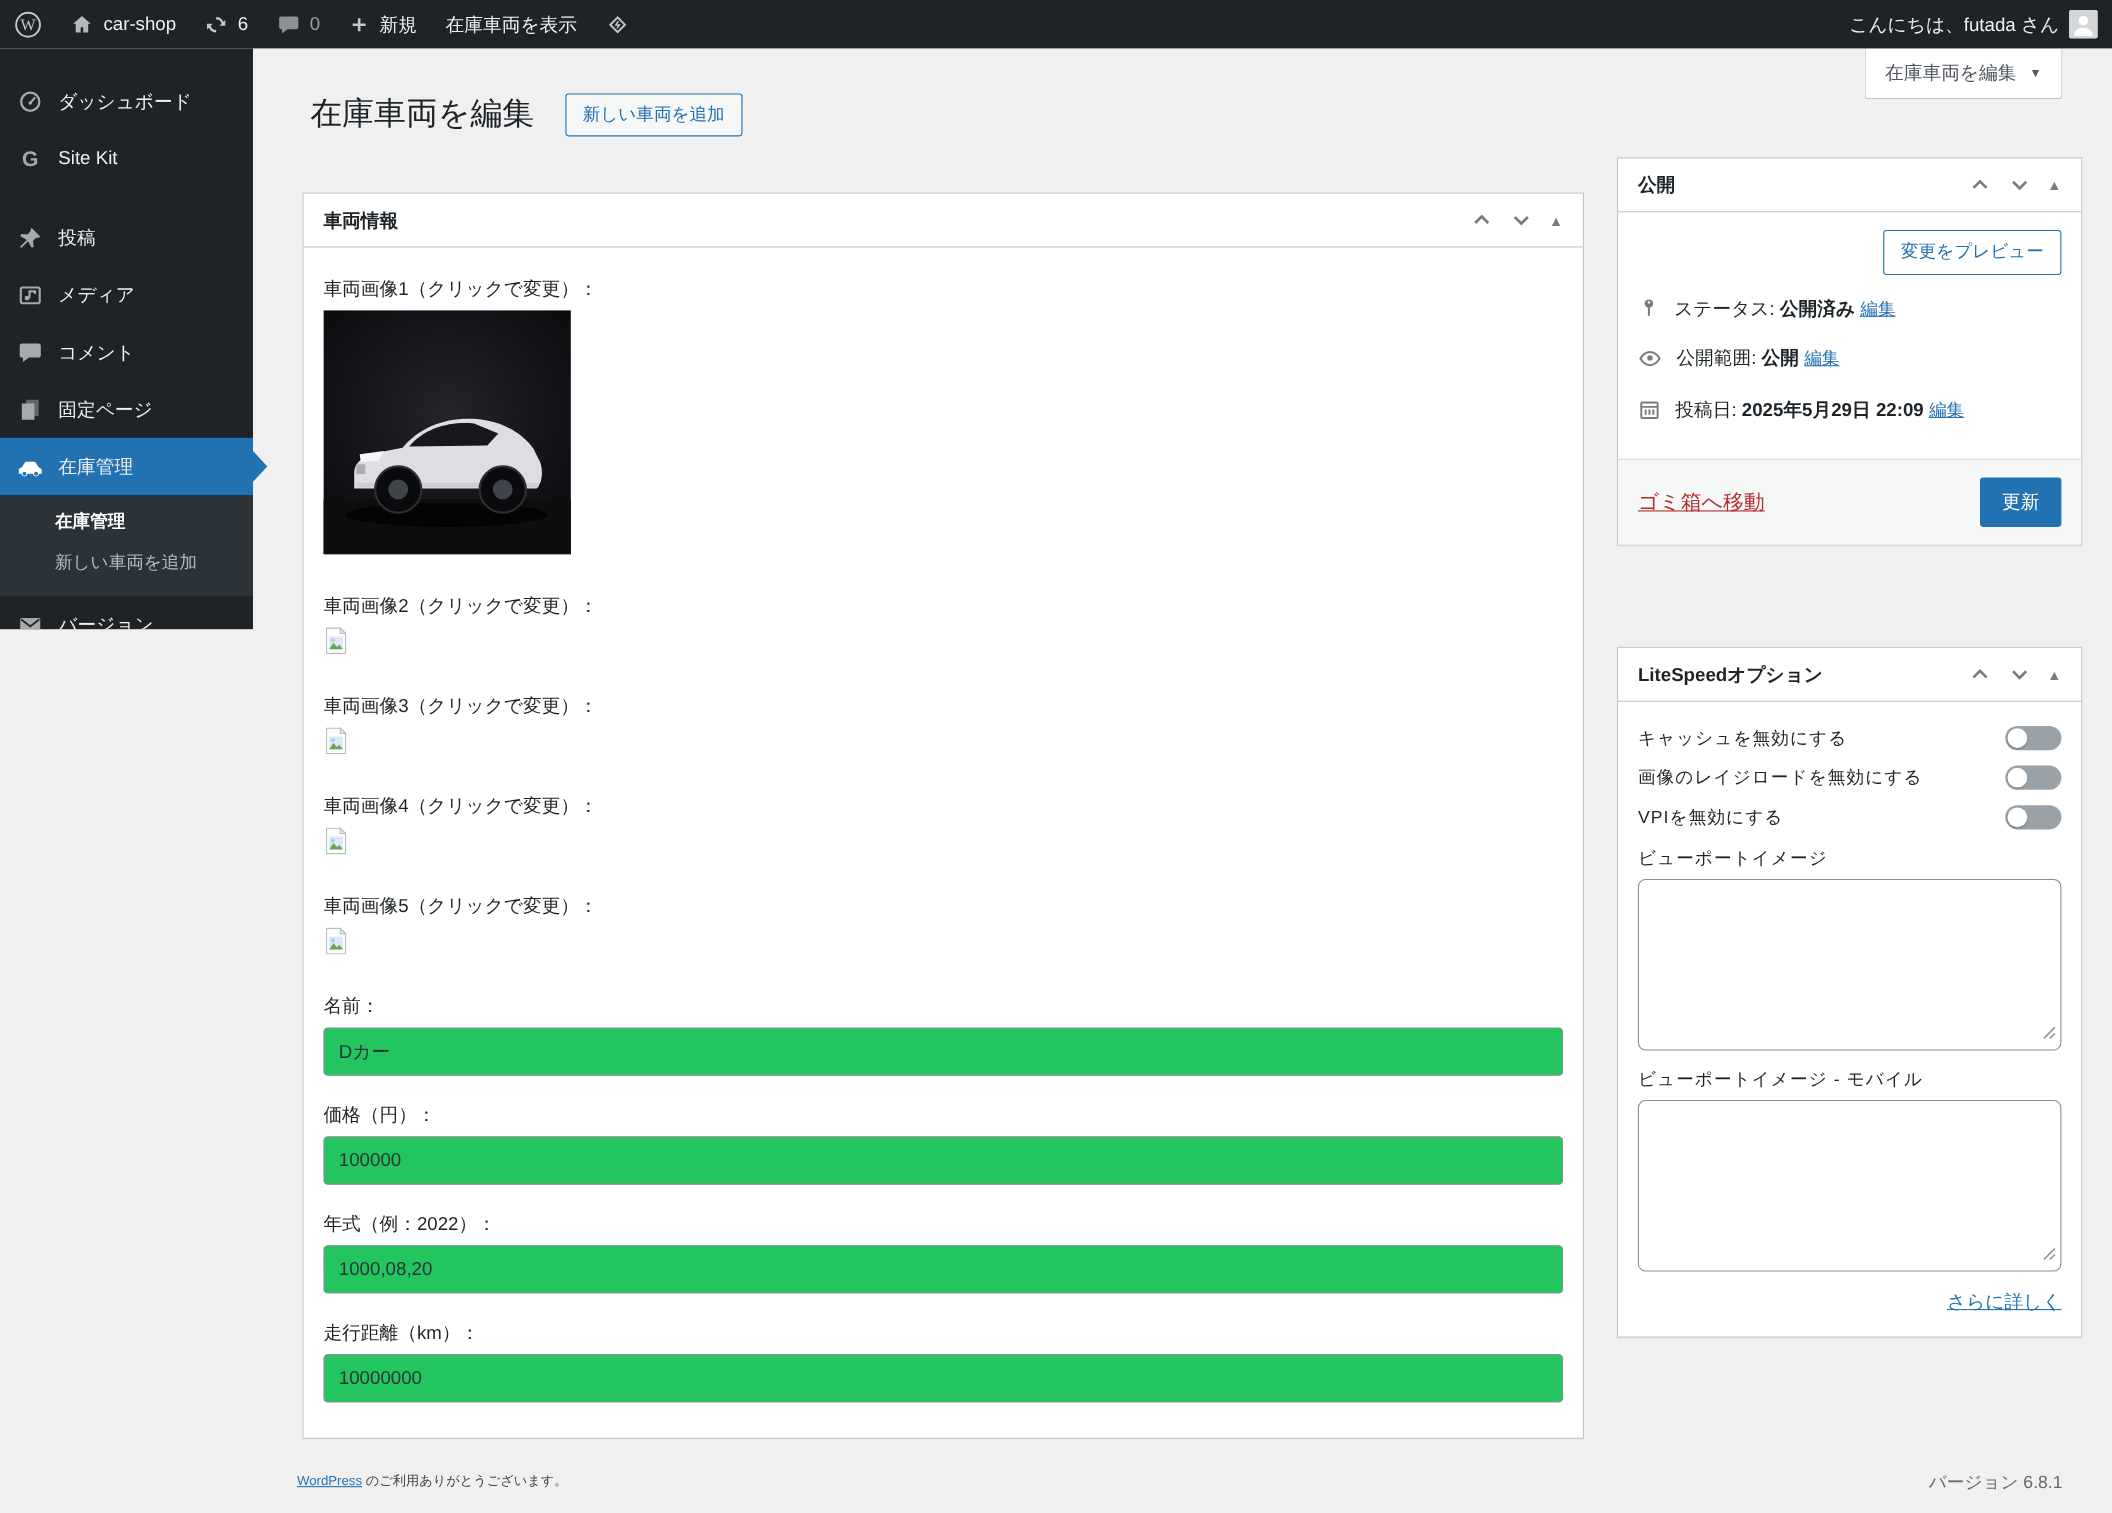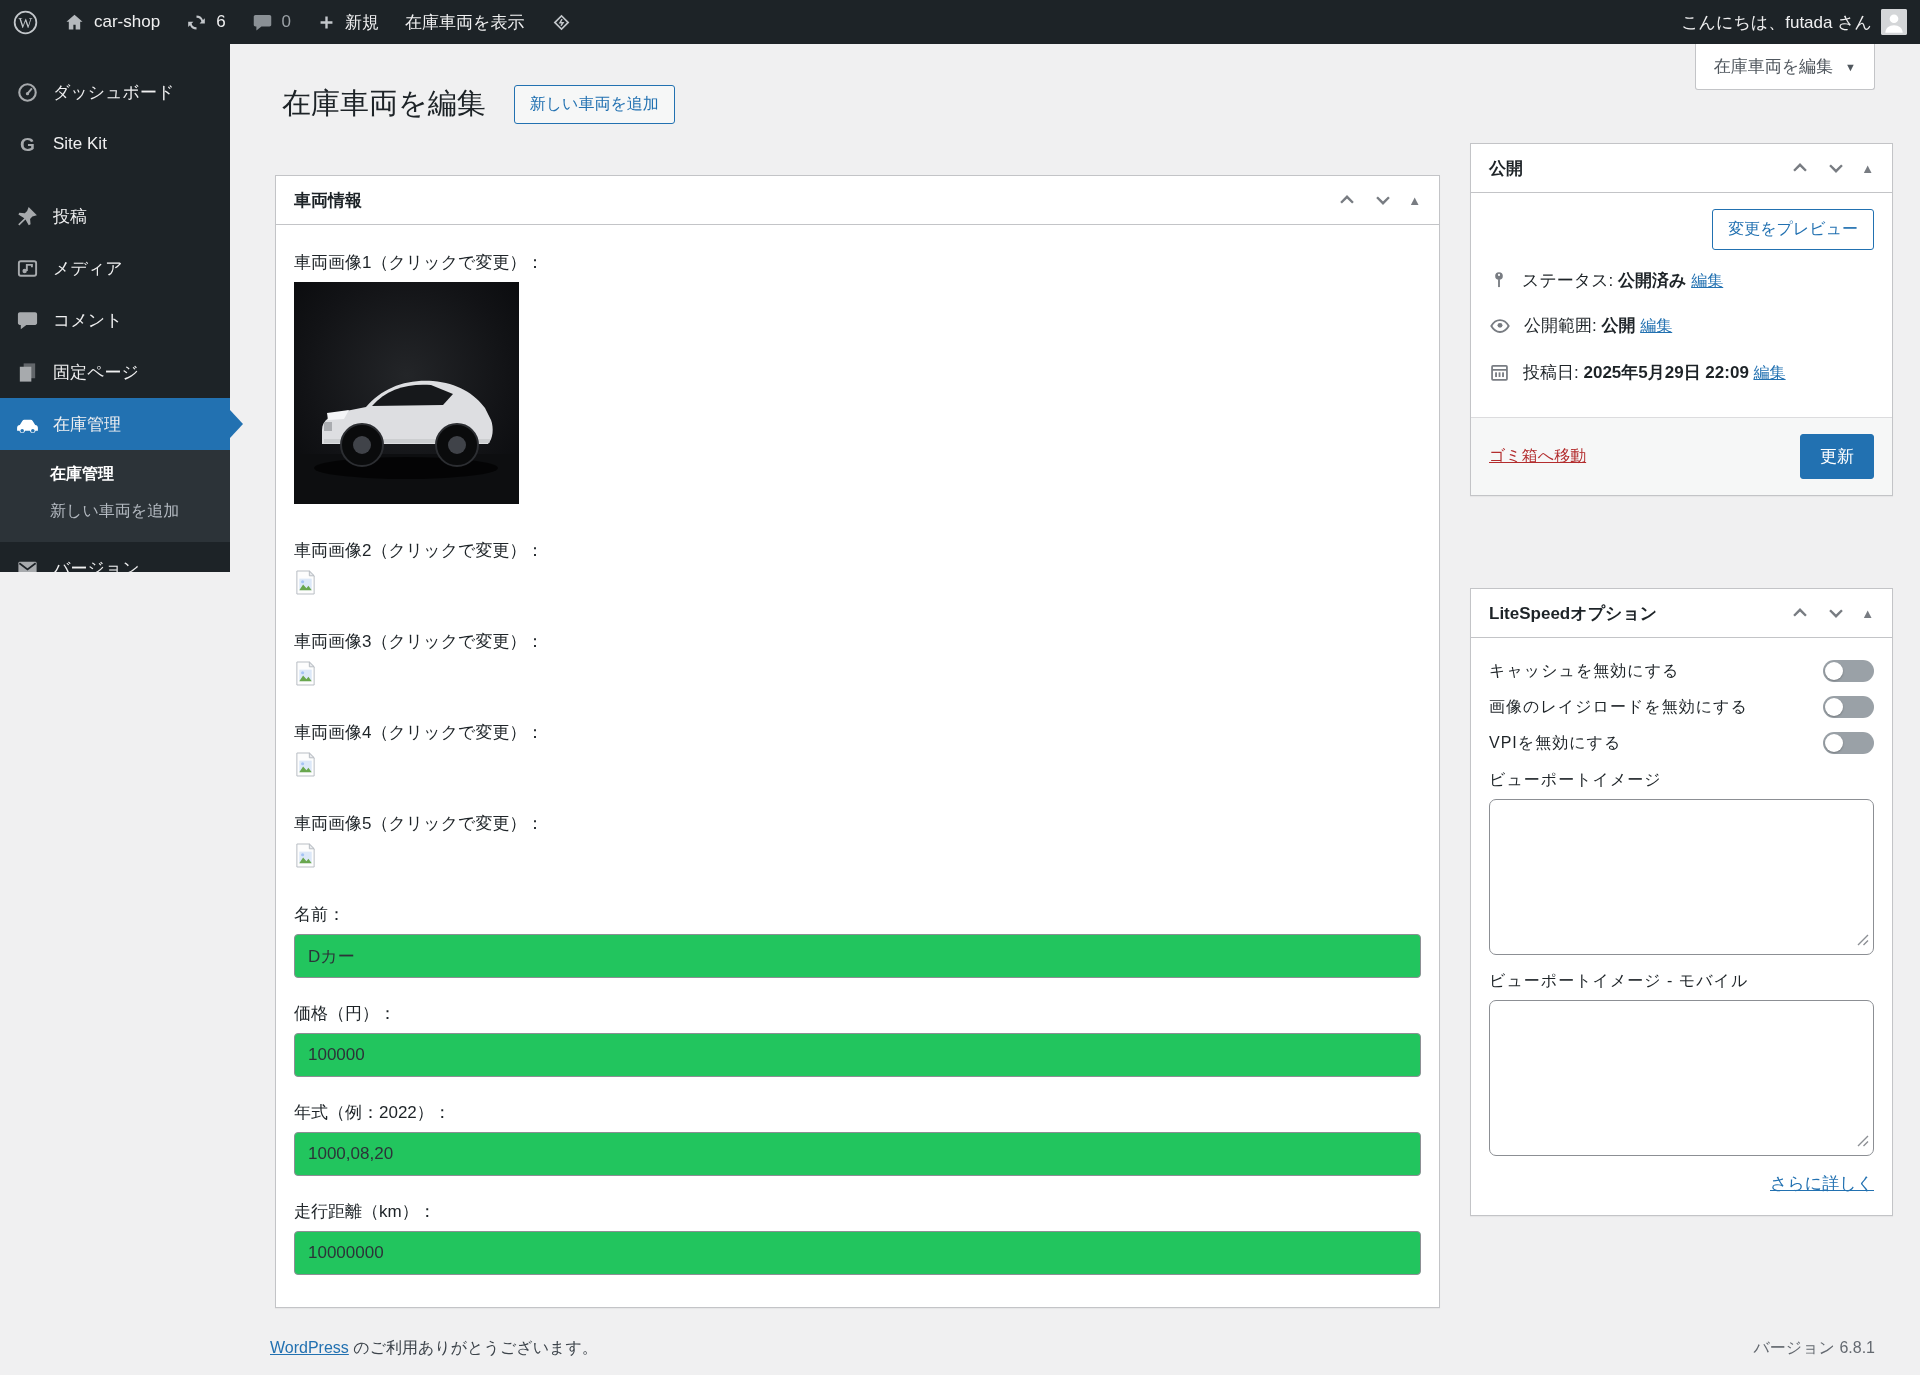--- a/index.html
+++ b/index.html
@@ -99,21 +99,21 @@
     background:#fff; color:#2271b1; font-size:16px;
   }
   .misc-row { display:flex; align-items:flex-start; gap:13px; margin:19px 0; color:#1d2327; }
   .misc-row .mr-ico { color:#787c82; flex:0 0 auto; margin-top:1px; }
   .b { font-weight:bold; }
   .editlink { color:#2271b1; text-decoration:underline; font-size:16px; }
   .pub-foot {
     background:#f6f7f7; border-top:1px solid #dcdcde; padding:16px 18px;
     display:flex; align-items:center; justify-content:space-between;
   }
-  .trash { color:#b32d2e; text-decoration:underline; font-size:16px; }
+  .trash { color:#b32d2e; text-decoration:underline; font-size:19px; }
   .update-btn {
     background:#2271b1; border:1px solid #2271b1; border-radius:3px; color:#fff;
     font-size:17px; padding:10px 19px; cursor:pointer;
     font-family:"Liberation Sans","DejaVu Sans",sans-serif;
   }
 
   
   .lsbox { position:absolute; left:1470px; top:557px; width:423px;margin-top:31px; }
   .ls-body { padding:14px 18px 20px; font-size:16px; }
   .tog-row { display:flex; align-items:center; justify-content:space-between; margin:8px 0 14px; color:#1d2327; letter-spacing:1px; }
@@ -130,21 +130,21 @@
   .ta-wrap textarea {
     display:block; width:100%; height:156px; border:1px solid #8c8f94; border-radius:7px;
     resize:none; padding:8px 10px; font-size:16px; background:#fff;
     font-family:"Liberation Sans","DejaVu Sans",sans-serif;
   }
   .resize-corner { position:absolute; right:5px; bottom:5px; pointer-events:none; }
   .more-row { text-align:right; margin-top:16px; }
   .more-link { color:#2271b1; text-decoration:underline; font-size:17px; }
 
   
-  .footer-left { position:absolute; left:270px; top:1338px; font-size:16px; color:#3c434a; }
+  .footer-left { position:absolute; left:270px; top:1338px; font-size:12px; color:#3c434a; }
   .footer-left a { color:#2271b1; text-decoration:underline; }
   .footer-right { position:absolute; right:45px; top:1338px; font-size:16px; color:#646970; }
 </style>
 </head>
 <body>
 
 <div class="adminbar">
   <a class="ab-item">
     <span class="ab-ico">
       <svg width="25" height="25" viewBox="0 0 24 24">

